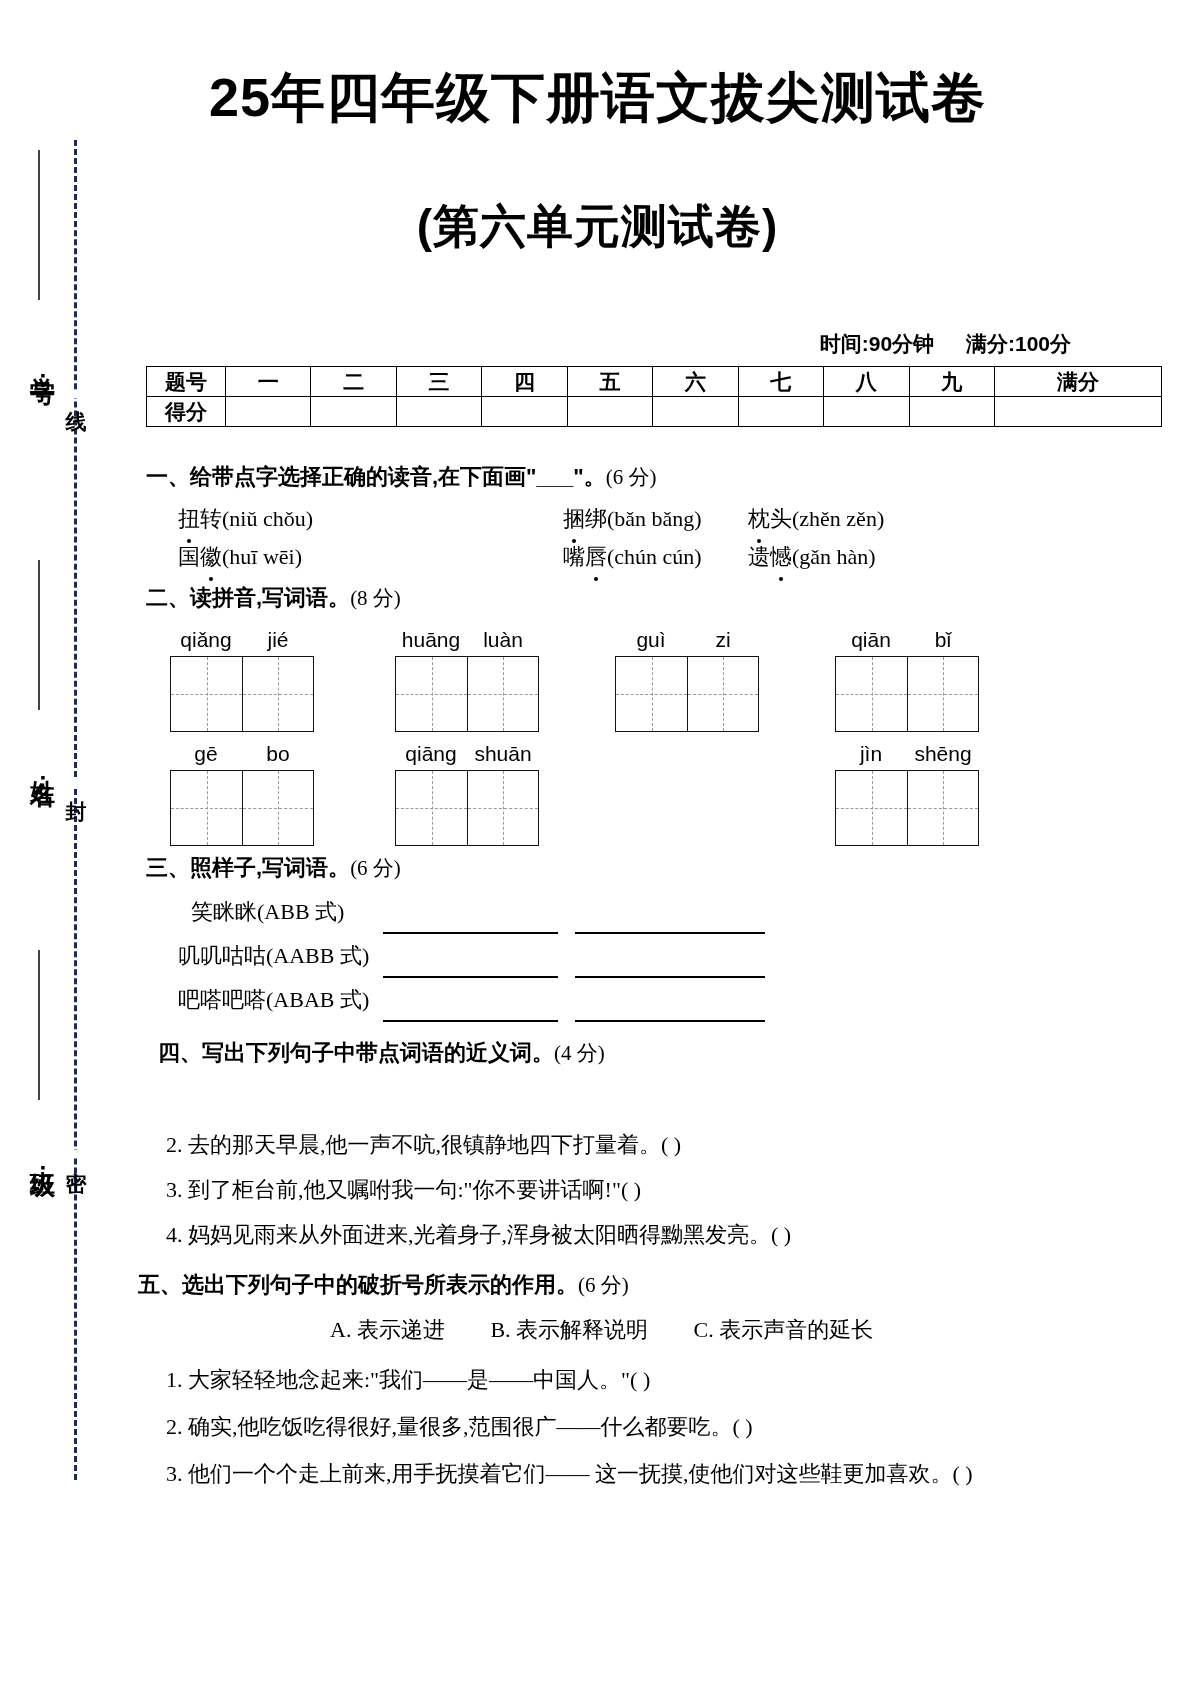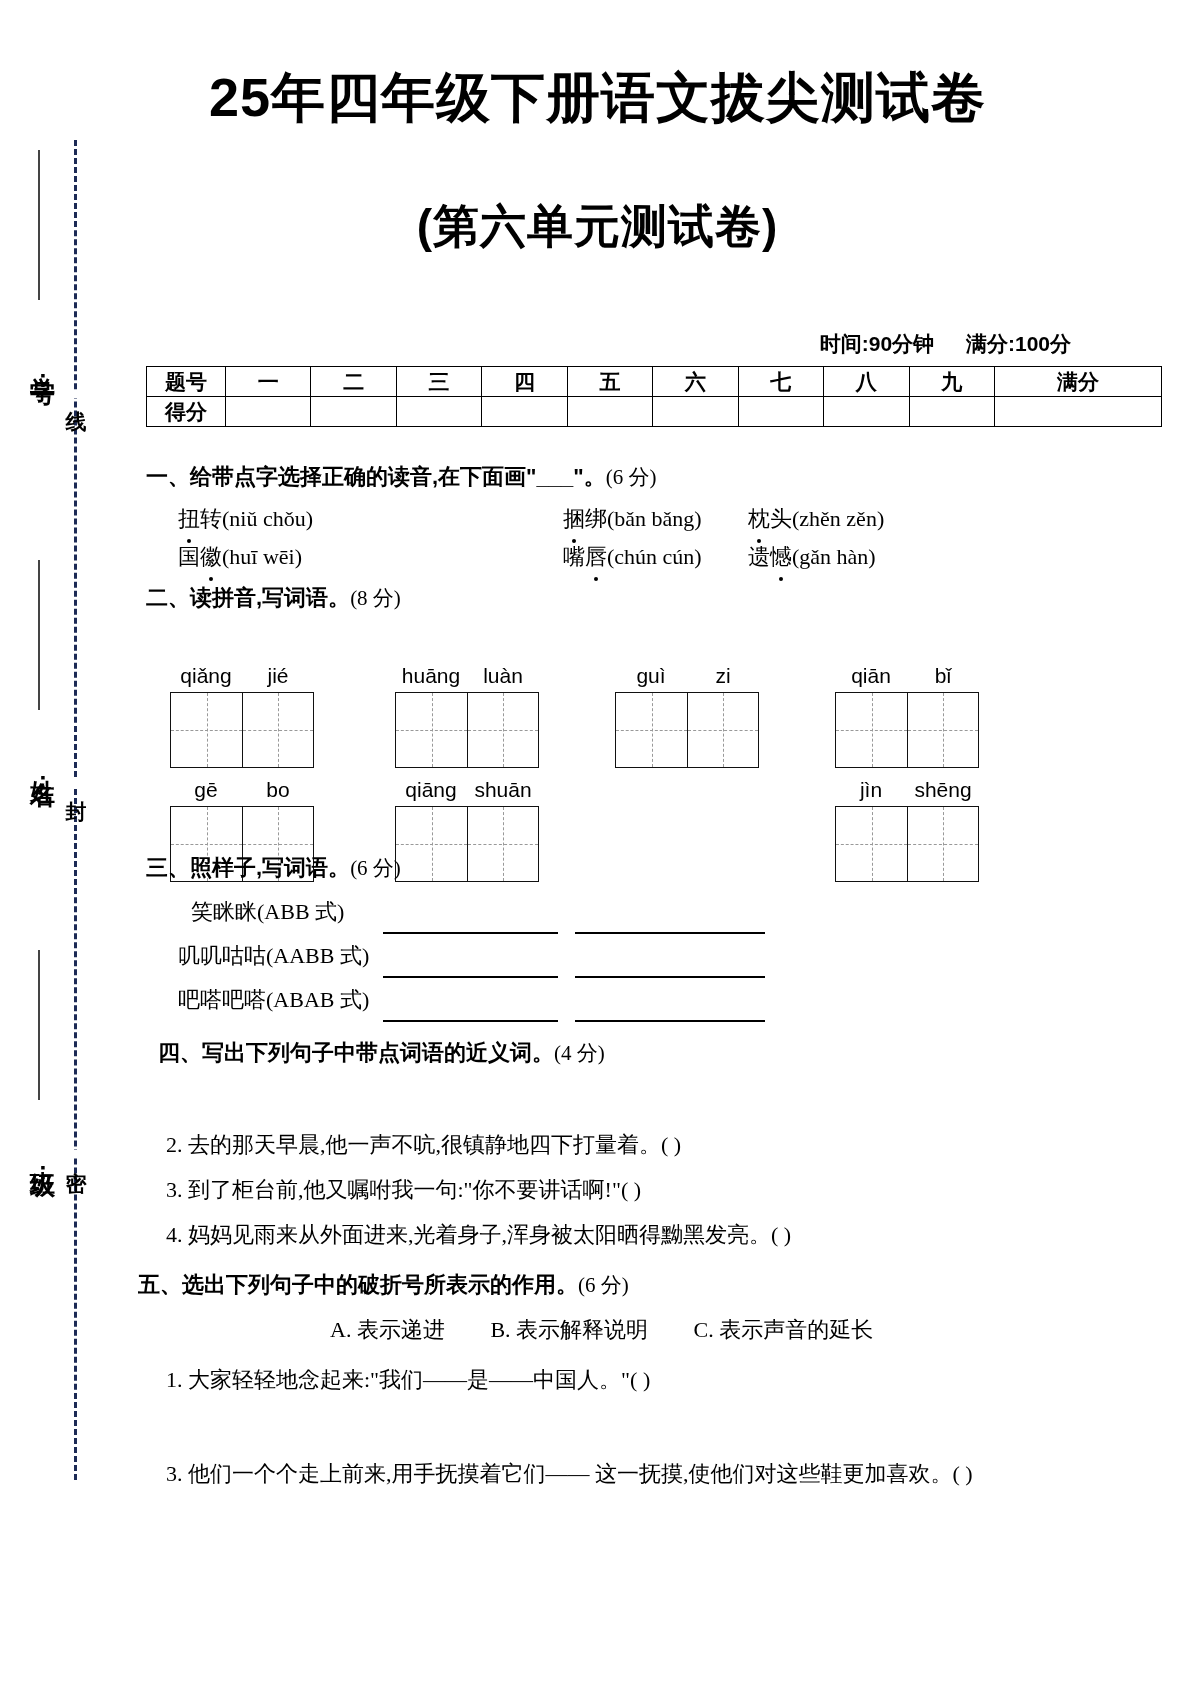--- a/index.html
+++ b/index.html
@@ -172,21 +172,20 @@
   .py-label {
     display: flex;
     font-family: "Liberation Sans", "DejaVu Sans", sans-serif;
     font-size: 21px;
     margin-bottom: 4px;
   }
   .py-label span {
     width: 72px;
     text-align: center;
     white-space: nowrap;
-    margin-top: 36px;
   }
   .py-grid {
     display: flex;
     border: 1.6px solid #111;
     width: 144px; height: 76px;
     box-sizing: border-box;
     position: relative;
   }
   .py-cell {
     width: 72px; height: 100%;
@@ -412,15 +411,16 @@
     <span>五、选出下列句子中的破折号所表示的作用。</span><span class="pts">(6 分)</span>
   </div>
 
   <div class="opt-row" style="left:210px; top:1315px;">
     <span>A. 表示递进</span>
     <span>B. 表示解释说明</span>
     <span>C. 表示声音的延长</span>
   </div>
 
   <div class="body-txt" style="left:46px; top:1365px;">1. 大家轻轻地念起来:"我们——是——中国人。"(        )</div>
+  <div class="body-txt" style="left:46px; top:1412px;">2. 确实,他吃饭吃得很好,量很多,范围很广——什么都要吃。(        )</div>
   <div class="body-txt" style="left:46px; top:1459px;">3. 他们一个个走上前来,用手抚摸着它们—— 这一抚摸,使他们对这些鞋更加喜欢。(        )</div>
 
 </div>
 
 </body></html>

